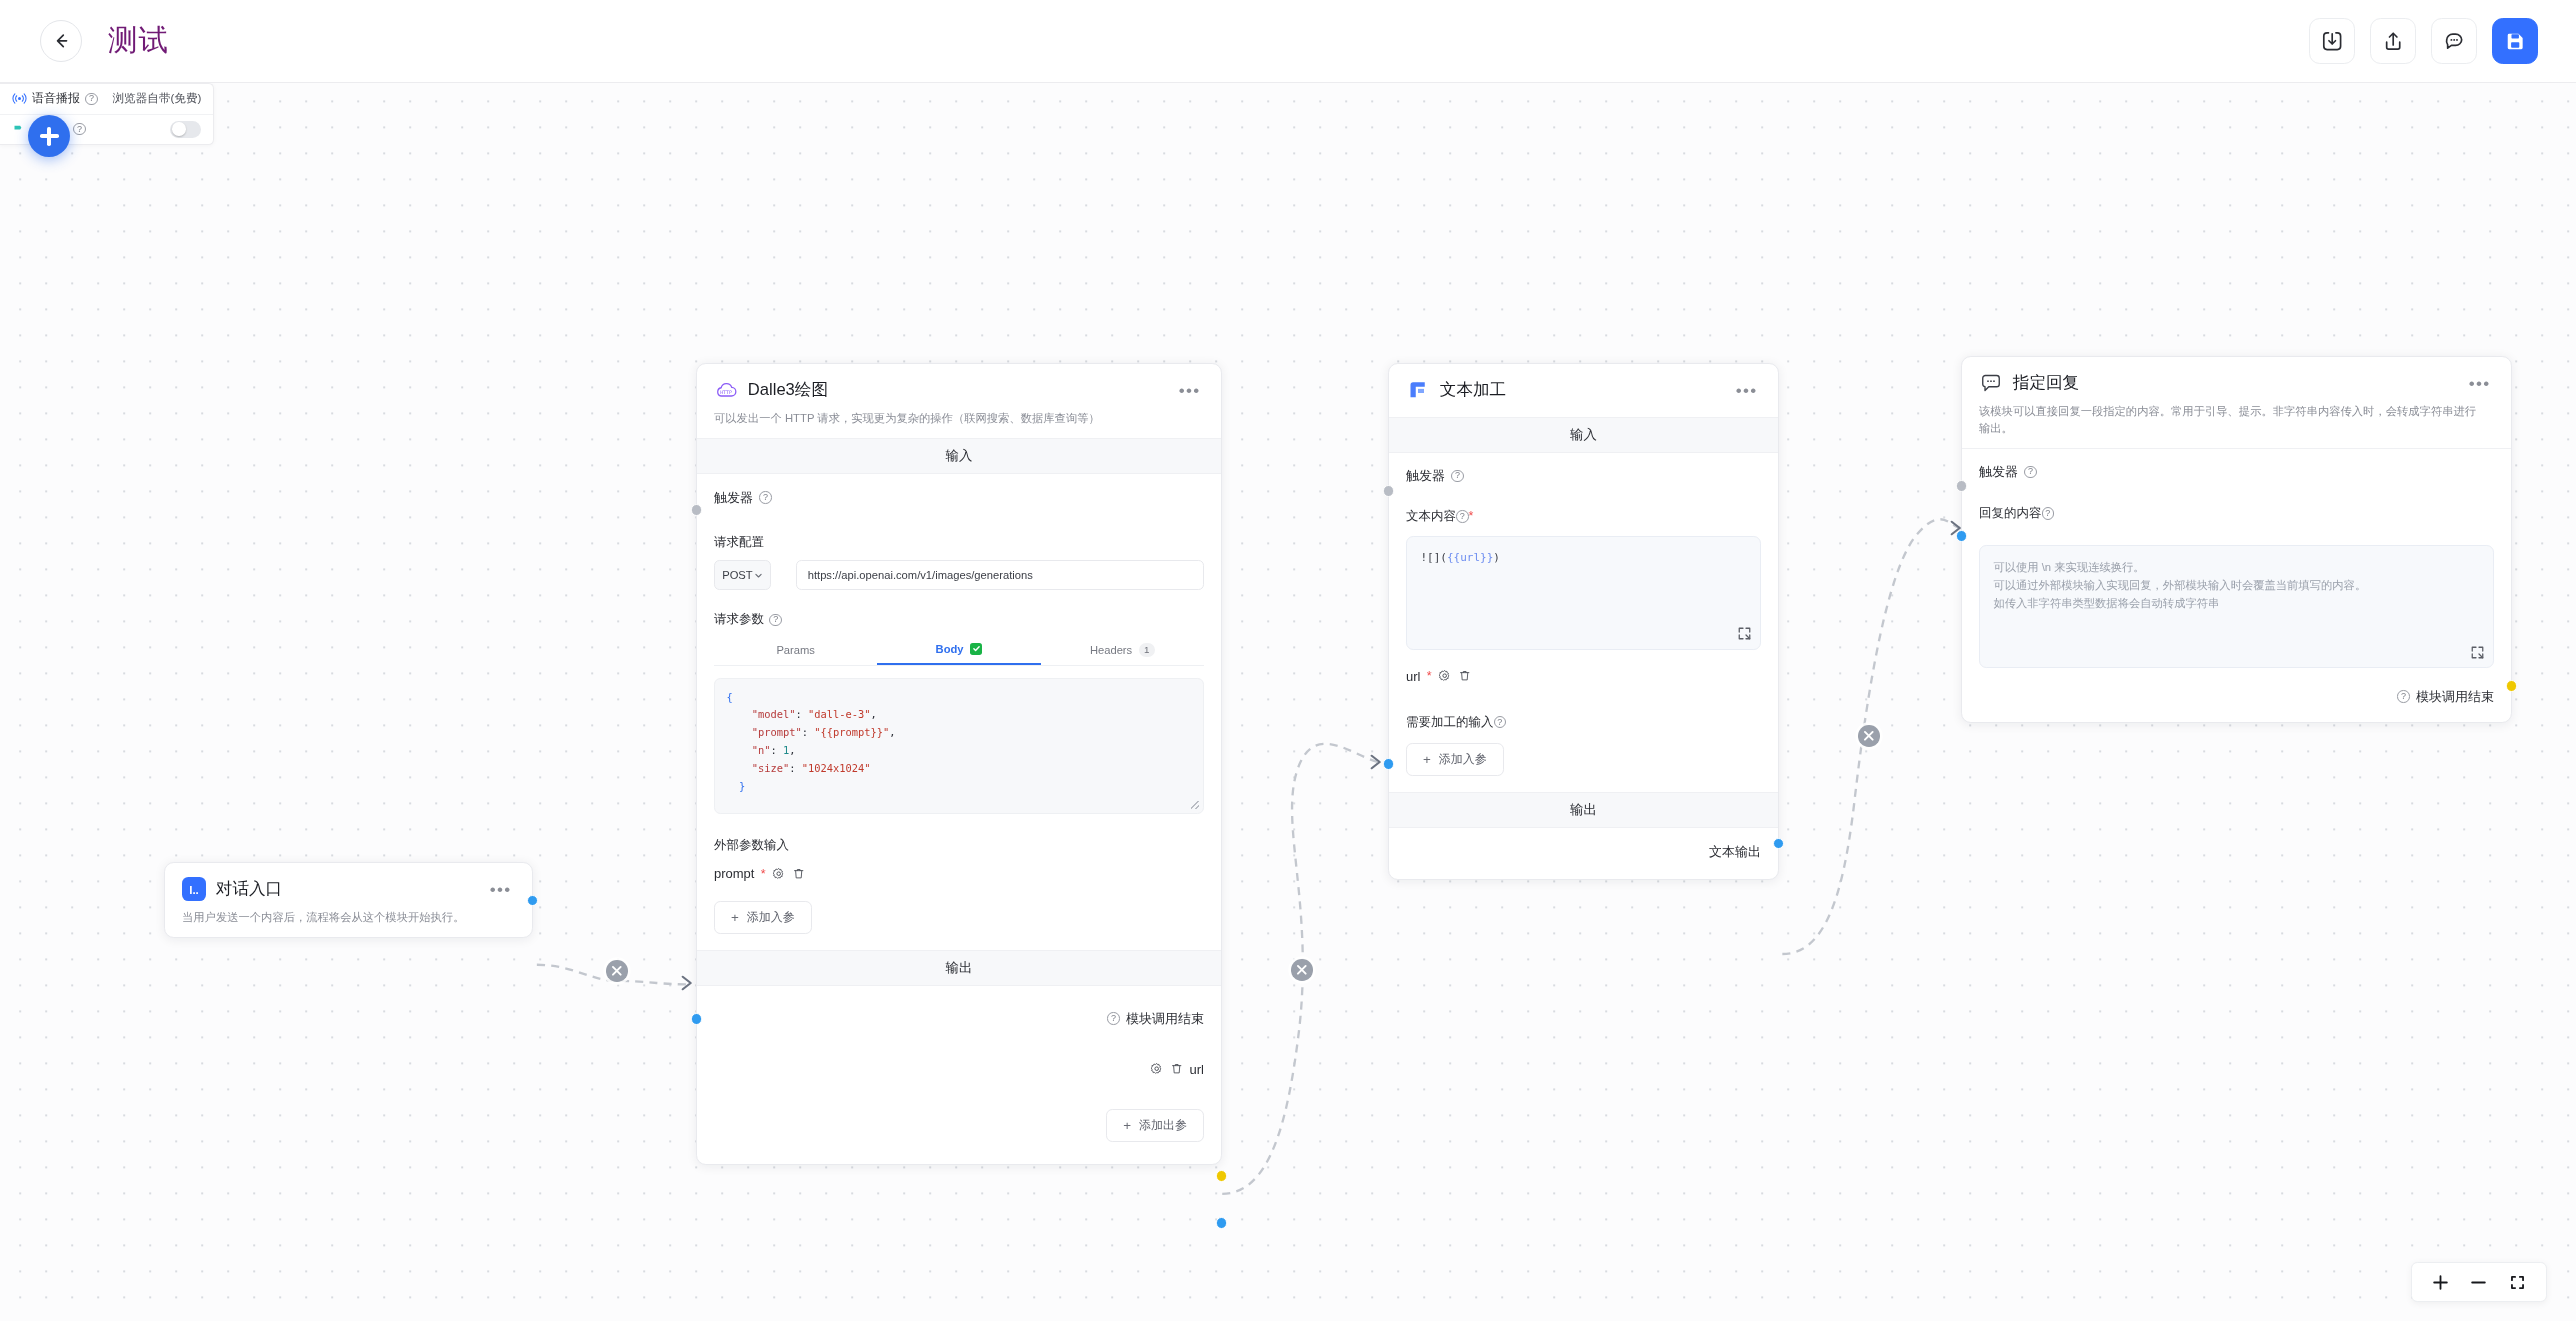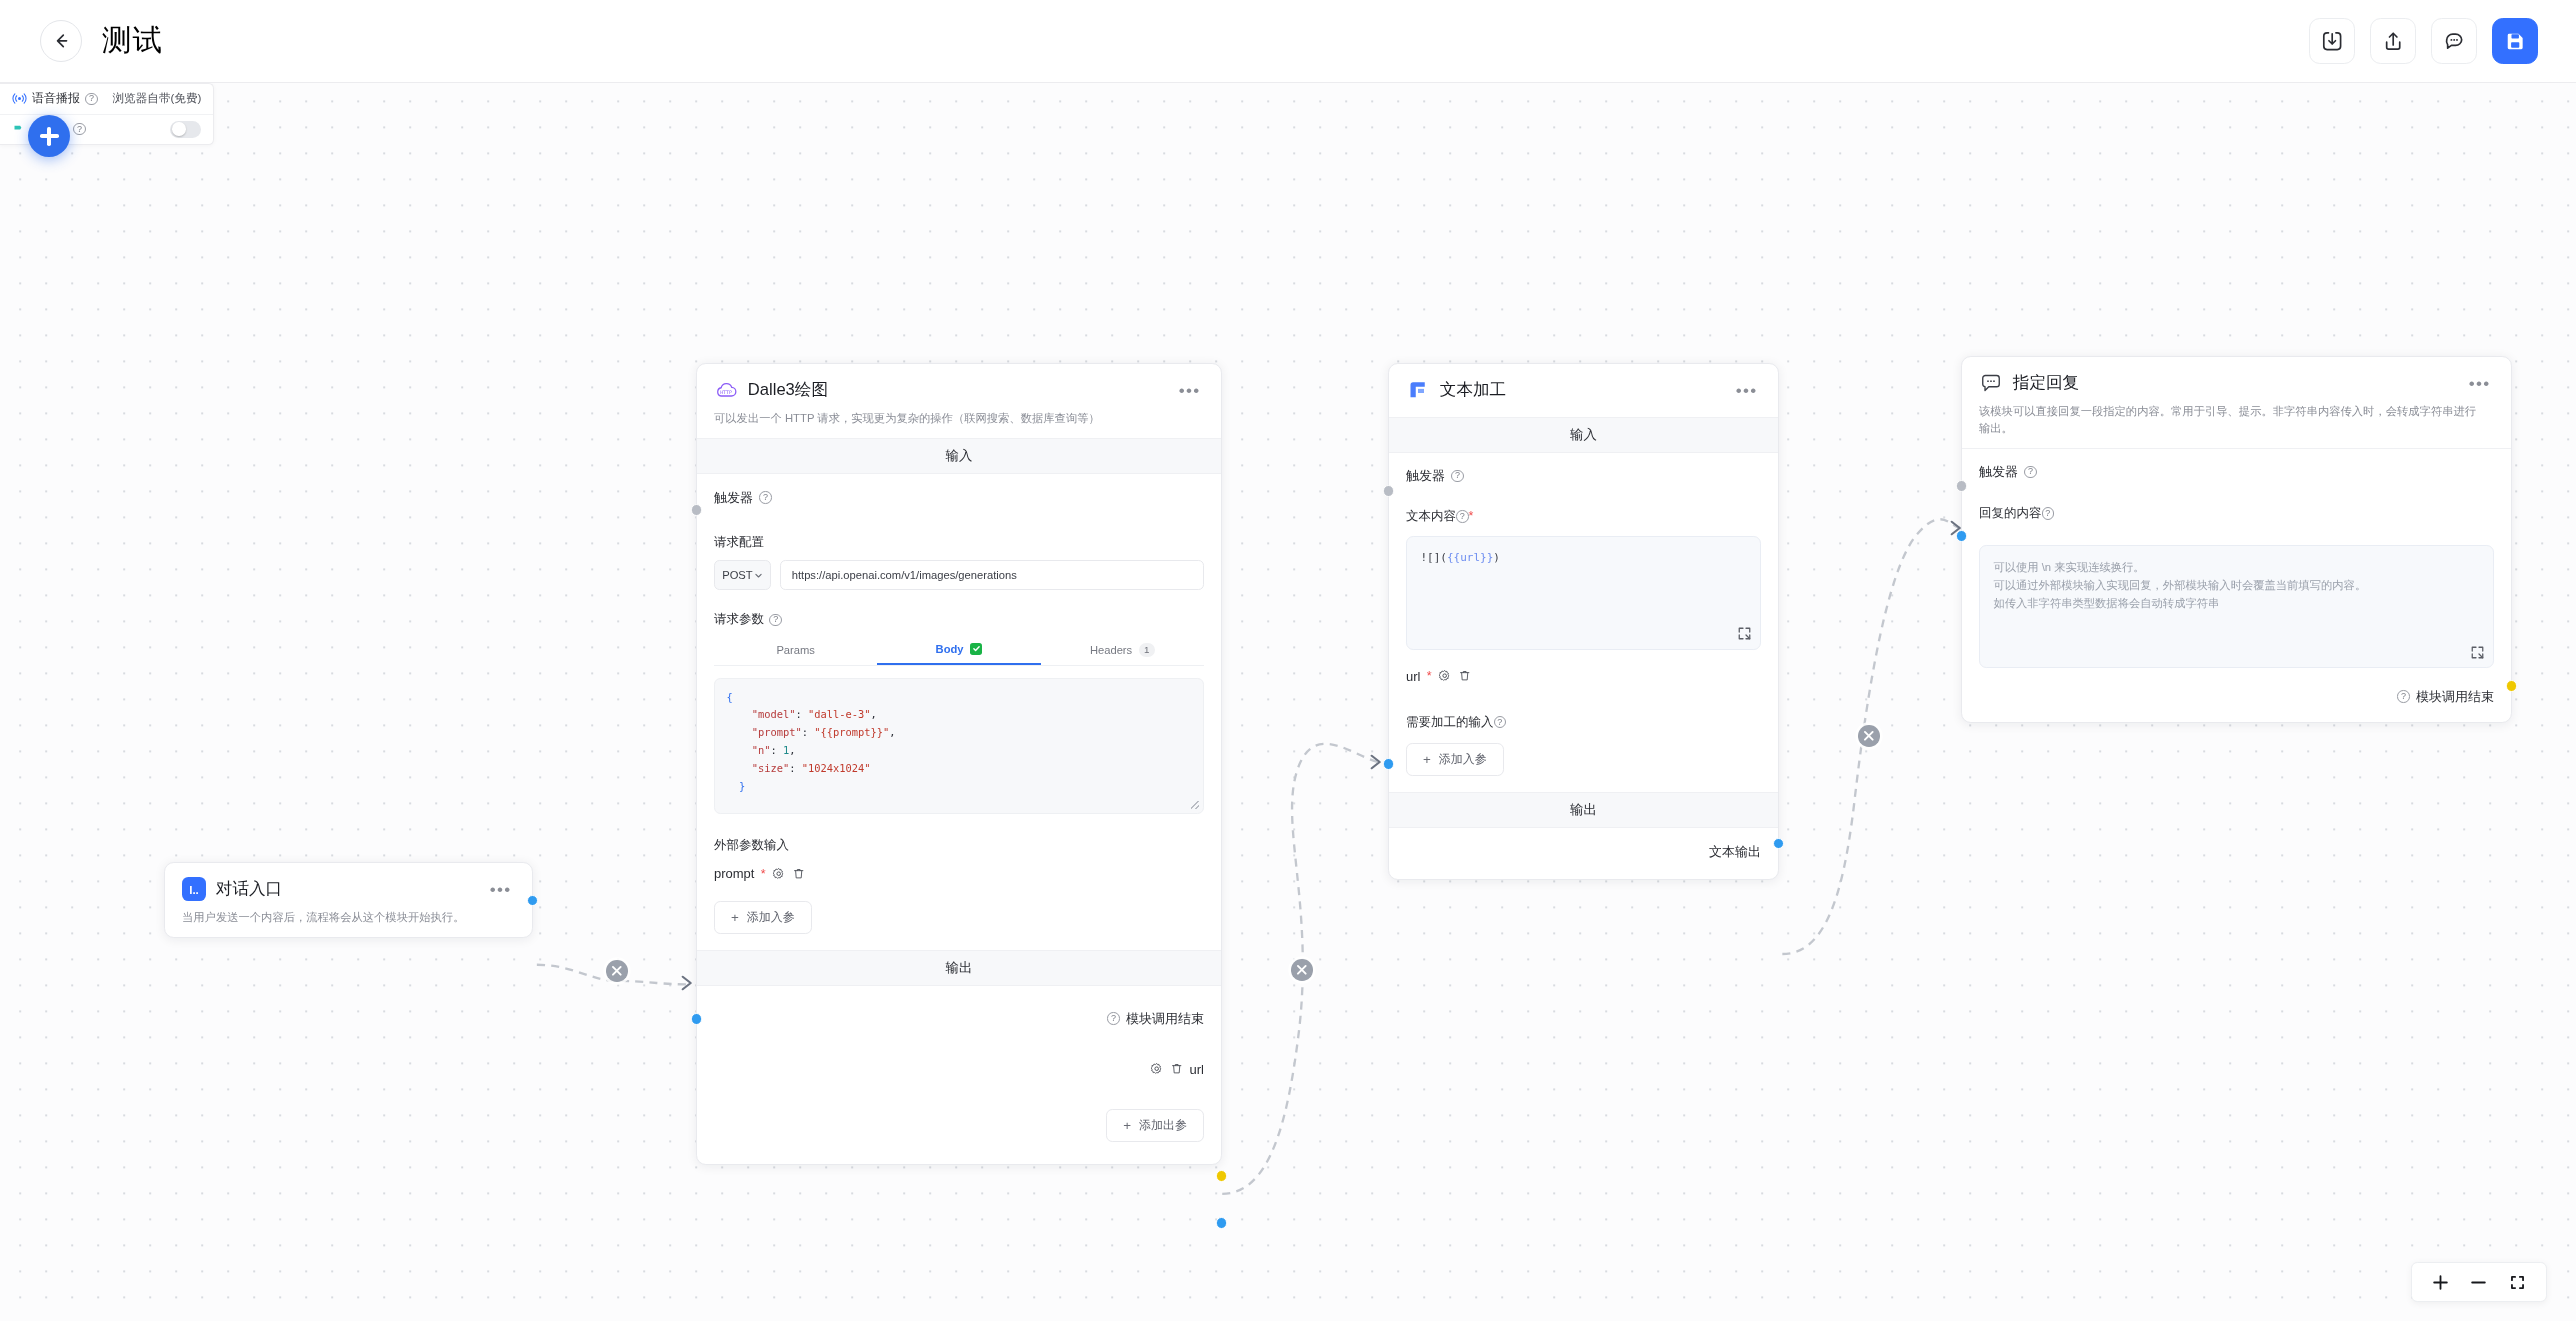--- a/index.html
+++ b/index.html
@@ -28,21 +28,21 @@
     display: flex; align-items: center; z-index: 40;
   }
   .back-btn {
     width: 42px; height: 42px; margin-left: 40px;
     border: 0.9px solid #e4e6ea; border-radius: 50%;
     background: #fff; display: flex; align-items: center; justify-content: center;
     cursor: pointer;
   }
   .back-btn svg { width: 19.7px; height: 19.7px; }
   .page-title {
-    margin-left: 20px; font-size: 29.5px; color: #000000; letter-spacing: 0.9px;
+    margin-left: 26px; font-size: 29.5px; color: #701a75; letter-spacing: 0.9px;
   }
   .topbar-right {
     margin-left: auto; margin-right: 38px; display: flex; align-items: center; gap: 15px;
   }
   .tb-btn {
     width: 46px; height: 46px; border-radius: 10.7px;
     border: 0.9px solid #ebedf0; background: #fff;
     display: flex; align-items: center; justify-content: center; cursor: pointer;
   }
   .tb-btn svg { width: 22.4px; height: 22.4px; }
@@ -116,21 +116,21 @@
   .dot {
     position: absolute; width: 11.6px; height: 11.6px; border-radius: 50%;
     border: 1.8px solid #fff; z-index: 14;
   }
   .dot.grey   { background: #b8bcc4; }
   .dot.blue   { background: #2f9bf0; }
   .dot.yellow { background: #efc800; }
 
   
   .sub-label { font-size: 12.5px; color: #2b2d33; margin-bottom: 9.8px; display:flex; align-items:center; gap:5.4px;}
-  .req-line { display: flex; gap: 9px; align-items: center; }
+  .req-line { display: flex; gap: 25px; align-items: center; }
   .method-sel {
     width: 57px; height: 29.5px; border: 0.9px solid #e8e9ed; border-radius: 5.4px;
     background: #f7f8fa; display: flex; align-items: center; justify-content: space-between;
     padding: 0 7.2px; font-size: 11.2px; color: #3a3d45; cursor: pointer;
   }
   .url-input {
     flex: 1; height: 29.5px; border: 0.9px solid #e8e9ed; border-radius: 5.4px;
     background: #fff; display: flex; align-items: center; padding: 0 10.7px;
     font-size: 11.2px; color: #3a3d45; overflow: hidden; white-space: nowrap;
   }

